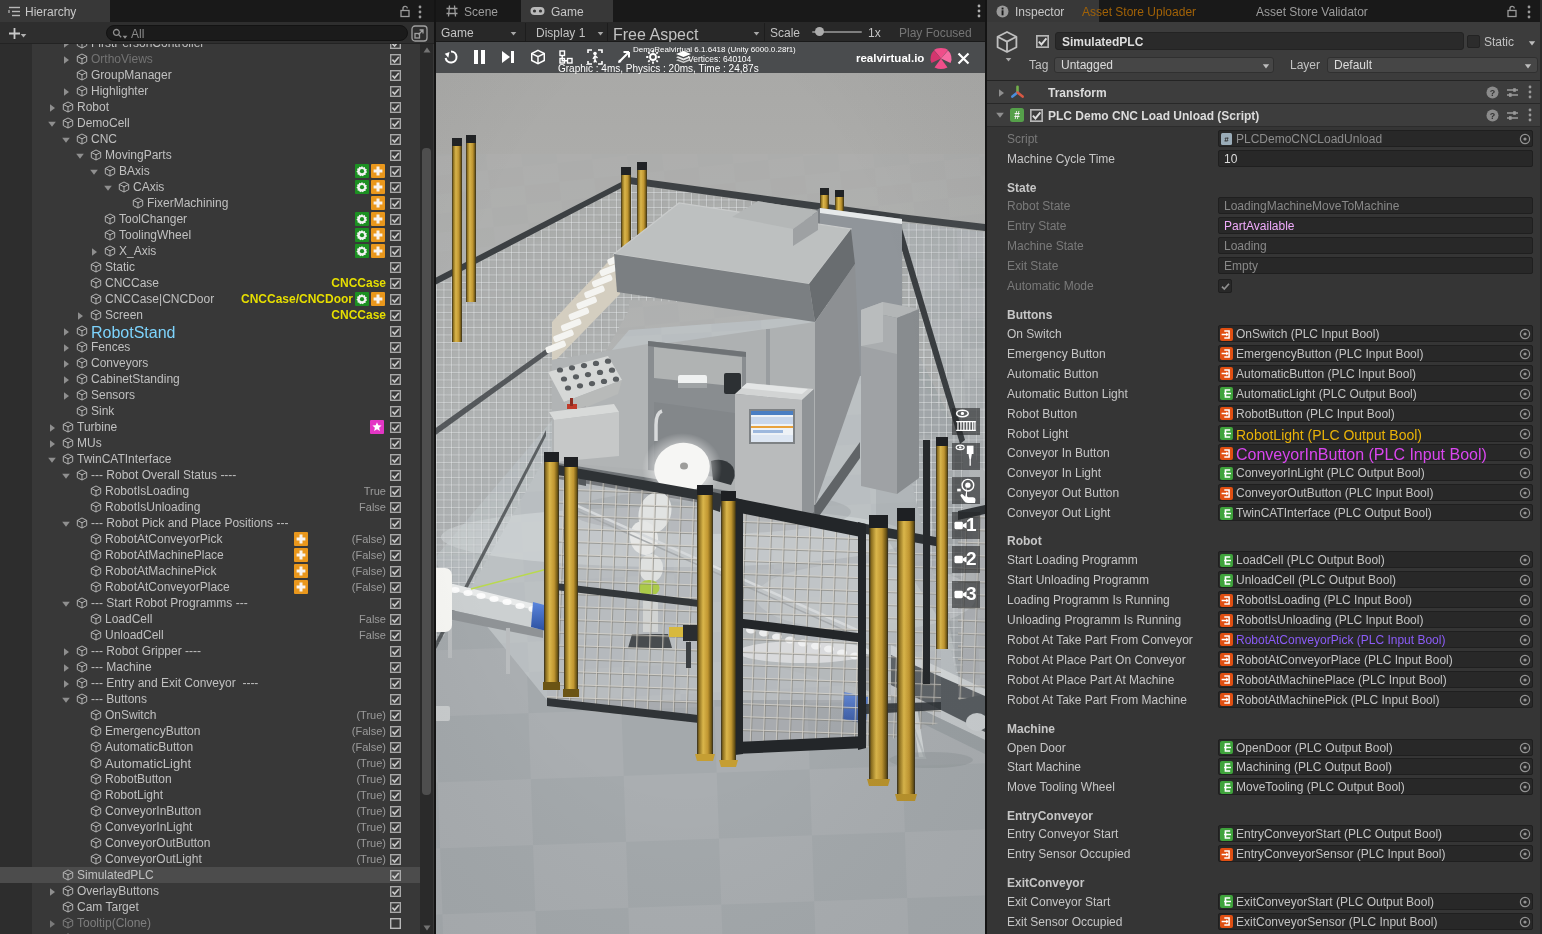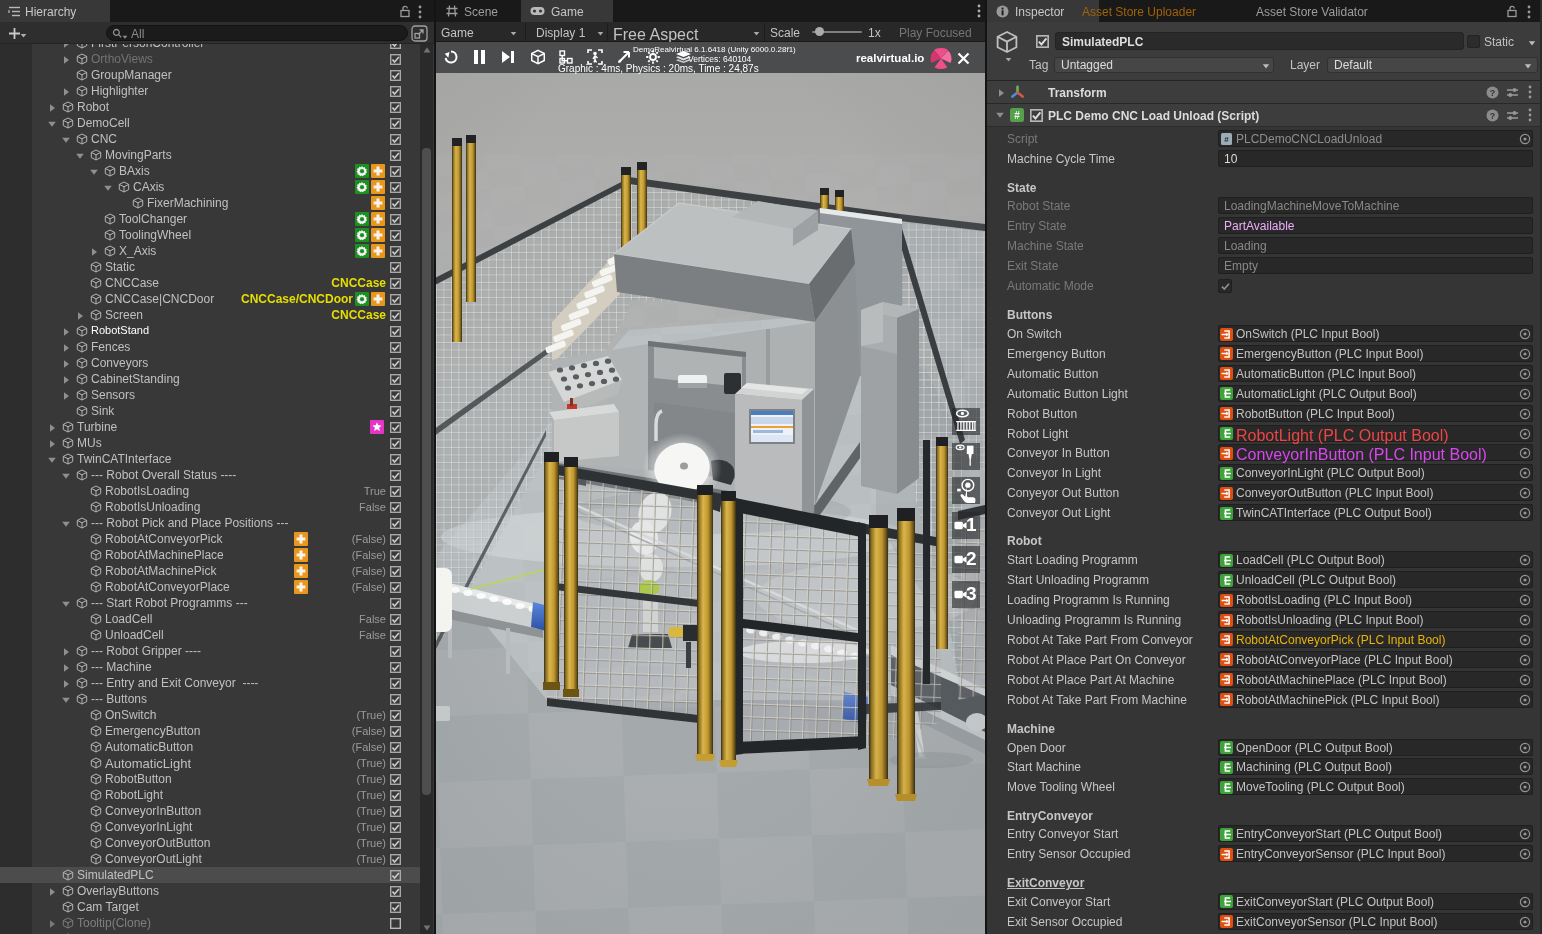--- a/index.html
+++ b/index.html
@@ -361,21 +361,21 @@
     </svg>
 <svg class="ab" style="left:61px;top:283px" width="10" height="10" viewBox="0 0 10 10">
       <path d="M3 1.2 L8 5 L3 8.8 Z" fill="#8f8f8f"></path>
     </svg>
 <svg class="ab" style="left:76px;top:281px" width="12" height="12" viewBox="0 0 12 12">
       <g fill="none" stroke="#b4b4b4" stroke-width="1.0" stroke-linejoin="round">
         <path d="M6 1 L10.7 3.4 L10.7 8.6 L6 11 L1.3 8.6 L1.3 3.4 Z"></path>
         <path d="M1.3 3.4 L6 5.8 L10.7 3.4 M6 5.8 L6 11"></path>
       </g>
     </svg>
-<div class="txt" style="left:91px;top:281px;font-size:11px;color:#ffffff;">RobotStand</div>
+<div class="txt" style="left:91px;top:281px;font-size:16px;color:#7dd3fc;">RobotStand</div>
 <svg class="ab" style="left:390px;top:282px" width="11" height="11" viewBox="0 0 11 11">
       <rect x="0.7" y="0.7" width="9.6" height="9.6" fill="none" stroke="#a9a9a9" stroke-width="1.4"></rect>
       <path d="M2.4 5.6 L4.6 8 L8.8 2.9" fill="none" stroke="#c9c9c9" stroke-width="1.6"></path>
     </svg>
 <svg class="ab" style="left:61px;top:299px" width="10" height="10" viewBox="0 0 10 10">
       <path d="M3 1.2 L8 5 L3 8.8 Z" fill="#8f8f8f"></path>
     </svg>
 <svg class="ab" style="left:76px;top:297px" width="12" height="12" viewBox="0 0 12 12">
       <g fill="none" stroke="#b4b4b4" stroke-width="1.0" stroke-linejoin="round">
         <path d="M6 1 L10.7 3.4 L10.7 8.6 L6 11 L1.3 8.6 L1.3 3.4 Z"></path>
@@ -1507,21 +1507,21 @@
     <circle cx="6" cy="6" r="1.6" fill="#939393"></circle>
   </svg>
 <div class="txt" style="left:1007px;top:427.5px;font-size:12px;color:#c6c6c6;">Robot Light</div>
 <div class="ab" style="left:1218px;top:424.5px;width:315px;height:17px;background:#282828;border:1px solid #1f1f1f;border-radius:2px"></div>
 <svg class="ab" style="left:1220px;top:427.0px" width="13" height="13" viewBox="0 0 13 13">
     <rect width="13" height="13" rx="2" fill="#3fa33c"></rect>
     <path d="M10.2 3 H5.4 V10 H10.2" fill="none" stroke="#fff" stroke-width="1.5"></path>
     <path d="M11 6.5 H4.6" stroke="#fff" stroke-width="1.5"></path>
     <path d="M6.3 4.4 L3.9 6.5 L6.3 8.6 Z" fill="#fff"></path>
   </svg>
-<div class="txt" style="left:1236px;top:427.5px;font-size:16px;color:#ef4444;">RobotLight (PLC Output Bool)</div>
+<div class="txt" style="left:1236px;top:427.5px;font-size:14px;color:#eab308;">RobotLight (PLC Output Bool)</div>
 <svg class="ab" style="left:1519px;top:427.5px" width="12" height="12" viewBox="0 0 12 12">
     <circle cx="6" cy="6" r="4.6" fill="none" stroke="#939393" stroke-width="1.2"></circle>
     <circle cx="6" cy="6" r="1.6" fill="#939393"></circle>
   </svg>
 <div class="txt" style="left:1007px;top:447.4px;font-size:12px;color:#c6c6c6;">Conveyor In Button</div>
 <div class="ab" style="left:1218px;top:444.4px;width:315px;height:17px;background:#282828;border:1px solid #1f1f1f;border-radius:2px"></div>
 <svg class="ab" style="left:1220px;top:446.9px" width="13" height="13" viewBox="0 0 13 13">
     <rect width="13" height="13" rx="2" fill="#e04f12"></rect>
     <path d="M4.3 3 H9.1 V10 H4.3" fill="none" stroke="#fff" stroke-width="1.5"></path>
     <path d="M1.6 6.5 H7.4" stroke="#fff" stroke-width="1.5"></path>
@@ -1625,21 +1625,21 @@
     <circle cx="6" cy="6" r="1.6" fill="#939393"></circle>
   </svg>
 <div class="txt" style="left:1007px;top:633.9px;font-size:12px;color:#c6c6c6;">Robot At Take Part From Conveyor</div>
 <div class="ab" style="left:1218px;top:630.9px;width:315px;height:17px;background:#282828;border:1px solid #1f1f1f;border-radius:2px"></div>
 <svg class="ab" style="left:1220px;top:633.4px" width="13" height="13" viewBox="0 0 13 13">
     <rect width="13" height="13" rx="2" fill="#e04f12"></rect>
     <path d="M4.3 3 H9.1 V10 H4.3" fill="none" stroke="#fff" stroke-width="1.5"></path>
     <path d="M1.6 6.5 H7.4" stroke="#fff" stroke-width="1.5"></path>
     <path d="M6.2 4.4 L8.7 6.5 L6.2 8.6 Z" fill="#fff"></path>
   </svg>
-<div class="txt" style="left:1236px;top:633.9px;font-size:12px;color:#eab308;">RobotAtConveyorPick (PLC Input Bool)</div>
+<div class="txt" style="left:1236px;top:633.9px;font-size:12px;color:#8b5cf6;">RobotAtConveyorPick (PLC Input Bool)</div>
 <svg class="ab" style="left:1519px;top:633.9px" width="12" height="12" viewBox="0 0 12 12">
     <circle cx="6" cy="6" r="4.6" fill="none" stroke="#939393" stroke-width="1.2"></circle>
     <circle cx="6" cy="6" r="1.6" fill="#939393"></circle>
   </svg>
 <div class="txt" style="left:1007px;top:653.8px;font-size:12px;color:#c6c6c6;">Robot At Place Part On Conveyor</div>
 <div class="ab" style="left:1218px;top:650.8px;width:315px;height:17px;background:#282828;border:1px solid #1f1f1f;border-radius:2px"></div>
 <svg class="ab" style="left:1220px;top:653.3px" width="13" height="13" viewBox="0 0 13 13">
     <rect width="13" height="13" rx="2" fill="#e04f12"></rect>
     <path d="M4.3 3 H9.1 V10 H4.3" fill="none" stroke="#fff" stroke-width="1.5"></path>
     <path d="M1.6 6.5 H7.4" stroke="#fff" stroke-width="1.5"></path>
@@ -1736,21 +1736,21 @@
     <rect width="13" height="13" rx="2" fill="#e04f12"></rect>
     <path d="M4.3 3 H9.1 V10 H4.3" fill="none" stroke="#fff" stroke-width="1.5"></path>
     <path d="M1.6 6.5 H7.4" stroke="#fff" stroke-width="1.5"></path>
     <path d="M6.2 4.4 L8.7 6.5 L6.2 8.6 Z" fill="#fff"></path>
   </svg>
 <div class="txt" style="left:1236px;top:848.3px;font-size:12px;color:#c2c2c2;">EntryConveyorSensor (PLC Input Bool)</div>
 <svg class="ab" style="left:1519px;top:848.3px" width="12" height="12" viewBox="0 0 12 12">
     <circle cx="6" cy="6" r="4.6" fill="none" stroke="#939393" stroke-width="1.2"></circle>
     <circle cx="6" cy="6" r="1.6" fill="#939393"></circle>
   </svg>
-<div class="txt" style="left:1007px;top:877.2px;font-size:12px;color:#c6c6c6;font-weight:bold;text-decoration:underline;">ExitConveyor</div>
+<div class="txt" style="left:1007px;top:877.2px;font-size:12px;color:#c6c6c6;font-weight:bold;">ExitConveyor</div>
 <div class="txt" style="left:1007px;top:895.6px;font-size:12px;color:#c6c6c6;">Exit Conveyor Start</div>
 <div class="ab" style="left:1218px;top:892.6px;width:315px;height:17px;background:#282828;border:1px solid #1f1f1f;border-radius:2px"></div>
 <svg class="ab" style="left:1220px;top:895.1px" width="13" height="13" viewBox="0 0 13 13">
     <rect width="13" height="13" rx="2" fill="#3fa33c"></rect>
     <path d="M10.2 3 H5.4 V10 H10.2" fill="none" stroke="#fff" stroke-width="1.5"></path>
     <path d="M11 6.5 H4.6" stroke="#fff" stroke-width="1.5"></path>
     <path d="M6.3 4.4 L3.9 6.5 L6.3 8.6 Z" fill="#fff"></path>
   </svg>
 <div class="txt" style="left:1236px;top:895.6px;font-size:12px;color:#c2c2c2;">ExitConveyorStart (PLC Output Bool)</div>
 <svg class="ab" style="left:1519px;top:895.6px" width="12" height="12" viewBox="0 0 12 12">

